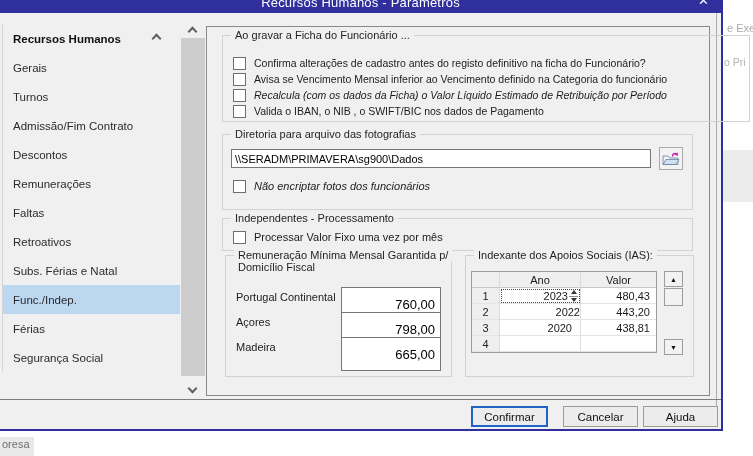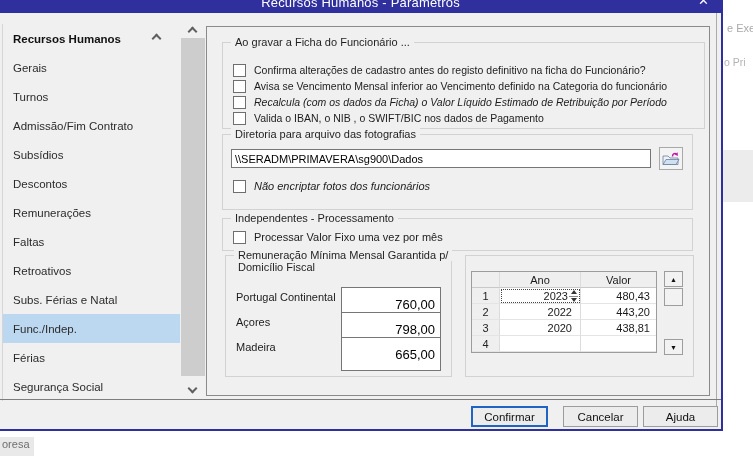--- a/index.html
+++ b/index.html
@@ -40,21 +40,21 @@
   
   .container { position:absolute; left:206px; top:26px; width:504px; height:370px; border:1px solid #8a8a8a; background:#f0f0f0; }
   .group { position:absolute; border:1px solid #d2d2d2; }
   .glabel { position:absolute; top:-7px; left:8px; background:#f0f0f0; padding:0 4px; font-size:11px; color:#1f1f1f; white-space:nowrap; }
   .glabel2 { position:absolute; top:5px; left:12px; font-size:11px; color:#1f1f1f; white-space:nowrap; }
 
   .crow { position:absolute; left:10px; display:flex; align-items:center; gap:8px; height:14px; }
   .cb { width:13px; height:13px; min-width:13px; background:#ffffff; border:1px solid #6e6e6e; }
   .clabel { font-size:10.5px; color:#1c1c1c; white-space:nowrap; }
 
-  .g1 { left:15px; top:15px; width:483px; height:87px; }
+  .g1 { left:15px; top:8px; width:528px; height:87px; }
   .g2 { left:15px; top:107px; width:471px; height:76px; }
   .g3 { left:15px; top:191px; width:471px; height:33px; }
   .g4 { left:18px; top:228px; width:227px; height:122px; }
   .g5 { left:258px; top:228px; width:229px; height:122px; }
 
   .path-input { position:absolute; left:8px; top:14px; width:420px; height:19px; border:1px solid #767676; background:#fff; font-size:11px; padding:0 3px; font-family:"Liberation Sans", sans-serif; }
   .folder-btn { position:absolute; left:436px; top:12px; width:24px; height:23px; background:#f3f3f3; border:1px solid #a9a9a9; display:flex; align-items:center; justify-content:center; }
 
   .wrow-label { position:absolute; left:10px; font-size:11px; color:#1c1c1c; white-space:nowrap; }
   .winput { position:absolute; left:115px; width:100px; height:19px; border:1px solid #767676; background:#fff; font-size:13px; text-align:right; padding:16px 5px; font-family:"Liberation Sans", sans-serif; }
@@ -105,21 +105,20 @@
     <div class="dlg-inner-line"></div>
 
     <div class="nav">
       <div class="nav-item header">
         <span>Recursos Humanos</span>
         <span class="chev up"></span>
       </div>
       <div class="nav-item">Gerais</div>
       <div class="nav-item">Turnos</div>
       <div class="nav-item">Admissão/Fim Contrato</div>
-      <div class="nav-item">Subsídios</div>
       <div class="nav-item">Descontos</div>
       <div class="nav-item">Remunerações</div>
       <div class="nav-item">Faltas</div>
       <div class="nav-item">Retroativos</div>
       <div class="nav-item">Subs. Férias e Natal</div>
       <div class="nav-item selected">Func./Indep.</div>
       <div class="nav-item">Férias</div>
       <div class="nav-item">Segurança Social</div>
     </div>
 
@@ -181,20 +180,21 @@
         <span class="glabel2">Domicílio Fiscal</span>
         <span class="wrow-label" style="top:35px;">Portugal Continental</span>
         <input class="winput" style="top: 31px;" type="text" value="760,00">
         <span class="wrow-label" style="top:60px;">Açores</span>
         <input class="winput" style="top: 56px;" type="text" value="798,00">
         <span class="wrow-label" style="top:85px;">Madeira</span>
         <input class="winput" style="top: 81px;" type="text" value="665,00">
       </div>
 
       <div class="group g5">
+        <span class="glabel">Indexante dos Apoios Sociais (IAS):</span>
 
         <div class="tbl">
           <div class="trow thead">
             <div class="tc tnum"></div>
             <div class="tc tyear" style="justify-content:center; padding:0;">Ano</div>
             <div class="tc tval" style="justify-content:center; padding:0;">Valor</div>
           </div>
           <div class="trow">
             <div class="tc tnum">1</div>
             <div class="tc tyear cell-sel">
@@ -202,21 +202,21 @@
               <span class="spinner">
                 <span class="spin-up"></span>
                 <span class="spin-mid"></span>
                 <span class="spin-down"></span>
               </span>
             </div>
             <div class="tc tval">480,43</div>
           </div>
           <div class="trow">
             <div class="tc tnum">2</div>
-            <div class="tc tyear" style="padding-right:8px;">2022</div>
+            <div class="tc tyear" style="padding-right:0;">2022</div>
             <div class="tc tval">443,20</div>
           </div>
           <div class="trow">
             <div class="tc tnum">3</div>
             <div class="tc tyear" style="padding-right:8px;">2020</div>
             <div class="tc tval">438,81</div>
           </div>
           <div class="trow">
             <div class="tc tnum">4</div>
             <div class="tc tyear" style="padding-right:8px;"></div>

